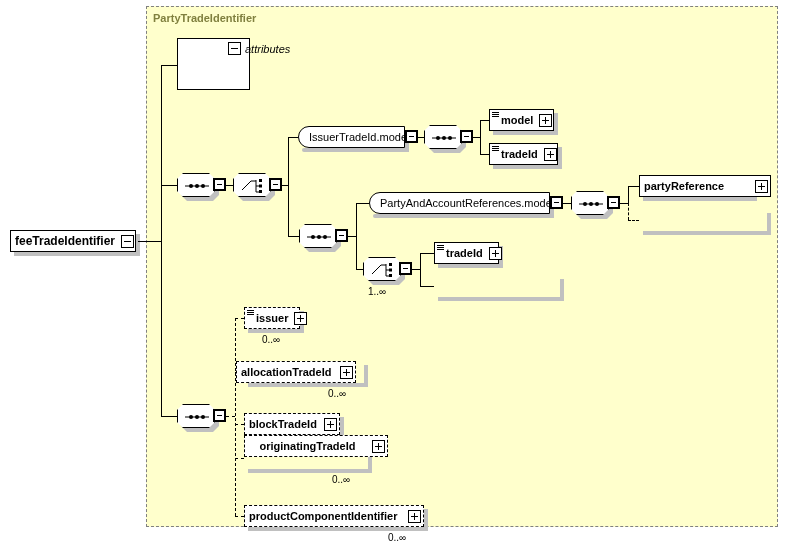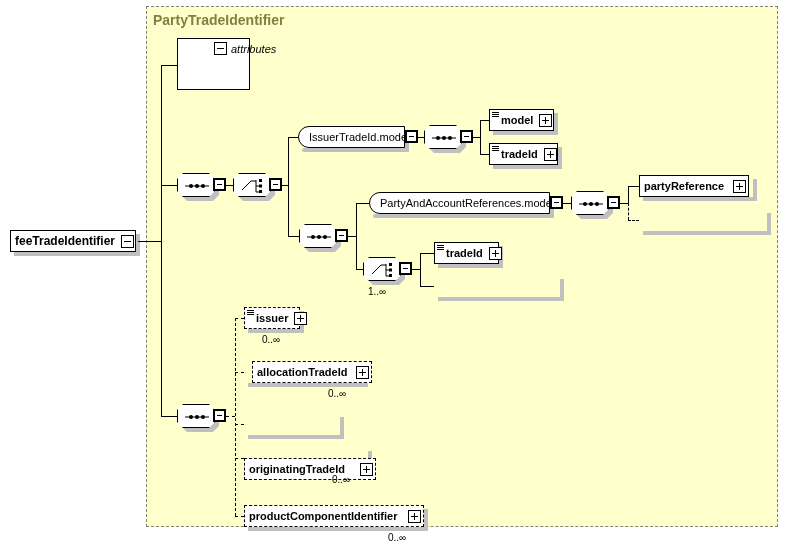--- a/index.html
+++ b/index.html
@@ -9,21 +9,21 @@
 
   
   .group-box{
     position:absolute;
     background:#ffffcc;
     border:1px dashed #808080;
     box-sizing:border-box;
   }
   .group-title{
     position:absolute;
-    font-size:14px;
+    font-size:11px;
     font-weight:bold;
     color:#80803f;
     white-space:nowrap;
     letter-spacing:0px;
   }
 
   
   .ln{position:absolute;background:#000000;}
   .ln.h{height:1px;}
   .ln.v{width:1px;}
@@ -131,21 +131,21 @@
 
   
   .attrpanel{
     position:absolute;
     background:#ffffff;
     border:1px solid #000;
     box-sizing:border-box;
     z-index:5;
   }
   .attr-head{
-    position:absolute;left:4px;top:3px;
+    position:absolute;left:18px;top:3px;
     display:flex;align-items:center;
     font-size:11px;font-style:italic;
     color:#000;
     padding-left:32px;
   }
   .attr-head .expander{margin-left:0;margin-right:4px;}
   .attrrow{
     position:absolute;
     box-sizing:border-box;
     border:1px dashed #000;
@@ -314,21 +314,21 @@
   </div>
   <div class="minibox" style="left:607px;top:196px;"></div>
   <div class="ln h" style="left:620px;top:203px;width:8px;"></div>
   <div class="ln v" style="left:628px;top:186px;height:18px;"></div>
   <div class="ln h" style="left:628px;top:186px;width:11px;"></div>
   <div class="ln dash-v" style="left:628px;top:203px;height:17px;"></div>
   <div class="ln dash-h" style="left:628px;top:220px;width:11px;"></div>
 
   <div class="eshadow" style="left:643px;top:197px;width:114px;height:4px;"></div>
   <div class="eshadow" style="left:753px;top:179px;width:4px;height:22px;"></div>
-  <div class="ebox" style="left:639px;top:175px;width:110px;">
+  <div class="ebox" style="left:639px;top:175px;width:132px;">
     <span class="ebox-label">partyReference</span>
     <span class="expander plus"></span>
   </div>
 
   <div class="eshadow" style="left:643px;top:231px;width:128px;height:4px;"></div>
   <div class="eshadow" style="left:767px;top:213px;width:4px;height:22px;"></div>
 
   <div class="comp-shadow" style="left:367px;top:261px;"></div>
   <div class="comp" style="left:363px;top:257px;">
     <svg width="38" height="24" viewBox="0 0 38 24" aria-hidden="true">
@@ -392,32 +392,36 @@
         <i></i>
         <i></i>
       </span>
     <span class="ebox-label">issuer</span>
     <span class="expander plus"></span>
   </div>
   <div class="mult" style="left:262px;top:334px;">0..∞</div>
 
   <div class="eshadow" style="left:248px;top:383px;width:120px;height:4px;"></div>
   <div class="eshadow" style="left:364px;top:365px;width:4px;height:22px;"></div>
-  <div class="ebox opt" style="left:252px;top:361px;width:120px;">
+  <div class="ebox opt" style="left:236px;top:361px;width:120px;">
     <span class="ebox-label">allocationTradeId</span>
     <span class="expander plus"></span>
   </div>
   <div class="mult" style="left:328px;top:388px;">0..∞</div>
 
   <div class="eshadow" style="left:248px;top:435px;width:96px;height:4px;"></div>
   <div class="eshadow" style="left:340px;top:417px;width:4px;height:22px;"></div>
+  <div class="ebox opt" style="left:244px;top:413px;width:96px;">
+    <span class="ebox-label">blockTradeId</span>
+    <span class="expander plus"></span>
+  </div>
 
   <div class="eshadow" style="left:248px;top:469px;width:124px;height:4px;"></div>
   <div class="eshadow" style="left:368px;top:451px;width:4px;height:22px;"></div>
-  <div class="ebox opt" style="left:244px;top:458px;width:132px;">
+  <div class="ebox opt" style="left:244px;top:435px;width:144px;text-align:center;">
     <span class="ebox-label">originatingTradeId</span>
     <span class="expander plus"></span>
   </div>
   <div class="mult" style="left:332px;top:474px;">0..∞</div>
 
   <div class="eshadow" style="left:248px;top:527px;width:180px;height:4px;"></div>
   <div class="eshadow" style="left:424px;top:509px;width:4px;height:22px;"></div>
   <div class="ebox opt" style="left:244px;top:505px;width:180px;">
     <span class="ebox-label">productComponentIdentifier</span>
     <span class="expander plus"></span>

